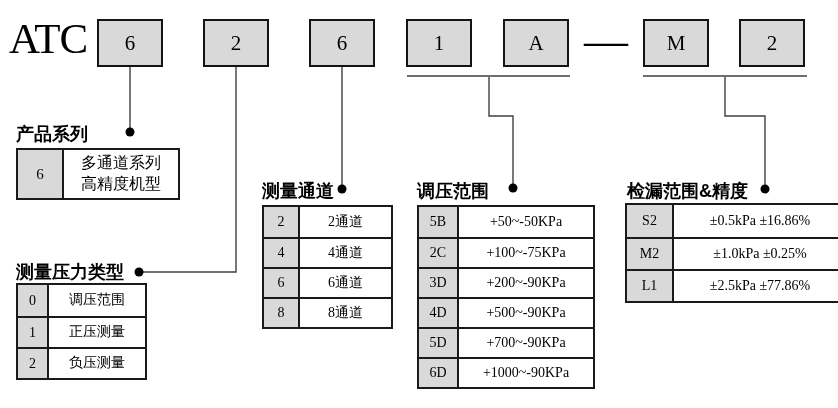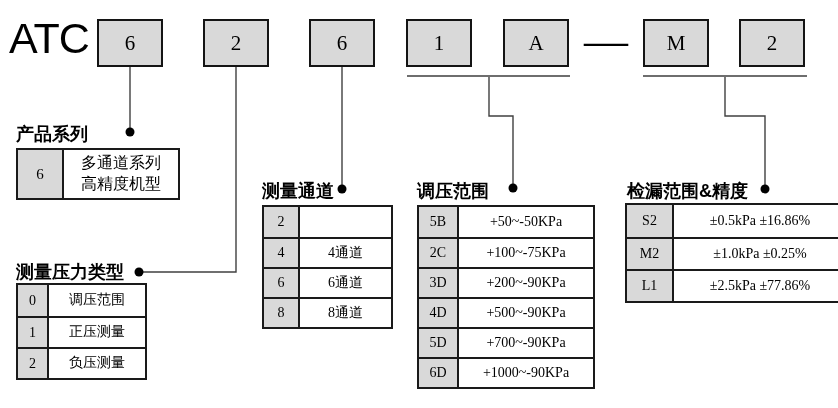--- a/index.html
+++ b/index.html
@@ -12,21 +12,21 @@
     height: 408px;
     background: #ffffff;
     overflow: hidden;
   }
 
   .atc {
     position: absolute;
     left: 9px; top: 14px;
     font-size: 43px;
     letter-spacing: -1px;
-    font-family: Liberation Sans, sans-serif;
+    font-family: Liberation Serif, serif;
     color: #000;
   }
 
   .codebox {
     position: absolute;
     top: 19px;
     width: 66px; height: 48px;
     background: #d9d9d9;
     border: 2px solid #141414;
     font-family: "Liberation Serif", serif;
@@ -155,20 +155,21 @@
       </div>
       <div class="trow">
         <div class="tcell tkey">2</div>
         <div class="tcell tval">负压测量</div>
       </div>
     </div>
 
   <div class="dtable" style="left:262px;top:205px;width:131px;--keyw:36px;--rowh:30px">
       <div class="trow">
         <div class="tcell tkey">2</div>
+        <div class="tcell tval">2通道</div>
       </div>
       <div class="trow">
         <div class="tcell tkey">4</div>
         <div class="tcell tval">4通道</div>
       </div>
       <div class="trow">
         <div class="tcell tkey">6</div>
         <div class="tcell tval">6通道</div>
       </div>
       <div class="trow">

